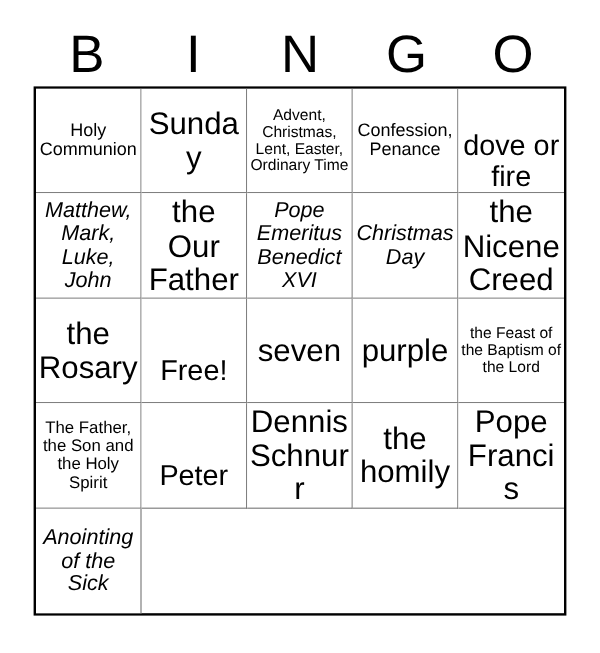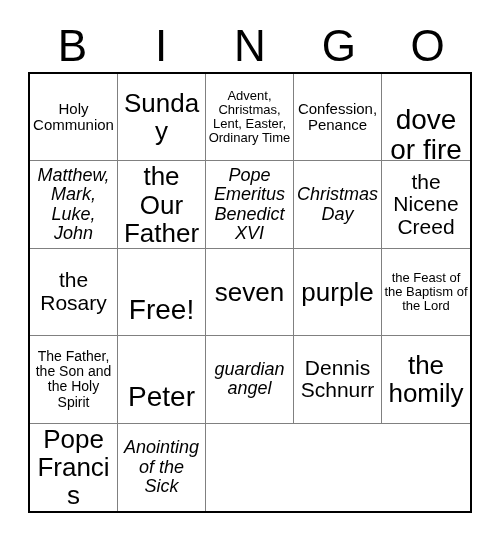--- a/index.html
+++ b/index.html
@@ -75,23 +75,23 @@
 
   .cell-text {
     display: block;
     width: 100%;
     line-height: 1.08;
     color: #000000;
     word-wrap: break-word;
   }
 
   
-  .fs-xxl { font-size: 28px; margin-top: 36px; }
+  .fs-xxl { font-size: 24px; margin-top: 36px; }
   .fs-xl  { font-size: 26px; }
-  .fs-l   { font-size: 21px; }
+  .fs-l   { font-size: 26px; }
   .fs-m   { font-size: 18px; font-style: italic; }
   .fs-s   { font-size: 15px; }
   .fs-xs  { font-size: 13px; }
   .fs-xxs { font-size: 14px; }
 </style>
 </head>
 <body>
 
 <div id="card">
 
@@ -149,23 +149,20 @@
       <div class="cell">
         <span class="cell-text fs-xs">the Feast of the Baptism of the Lord</span>
       </div>
       <div class="cell">
         <span class="cell-text fs-xxs">The Father, the Son and the Holy Spirit</span>
       </div>
       <div class="cell">
         <span class="cell-text fs-xxl">Peter</span>
       </div>
       <div class="cell">
-        <span class="cell-text fs-m">guardian angel</span>
-      </div>
-      <div class="cell">
         <span class="cell-text fs-l">Dennis Schnurr</span>
       </div>
       <div class="cell">
         <span class="cell-text fs-xl">the homily</span>
       </div>
       <div class="cell">
         <span class="cell-text fs-xl">Pope Francis</span>
       </div>
       <div class="cell">
         <span class="cell-text fs-m">Anointing of the Sick</span>

